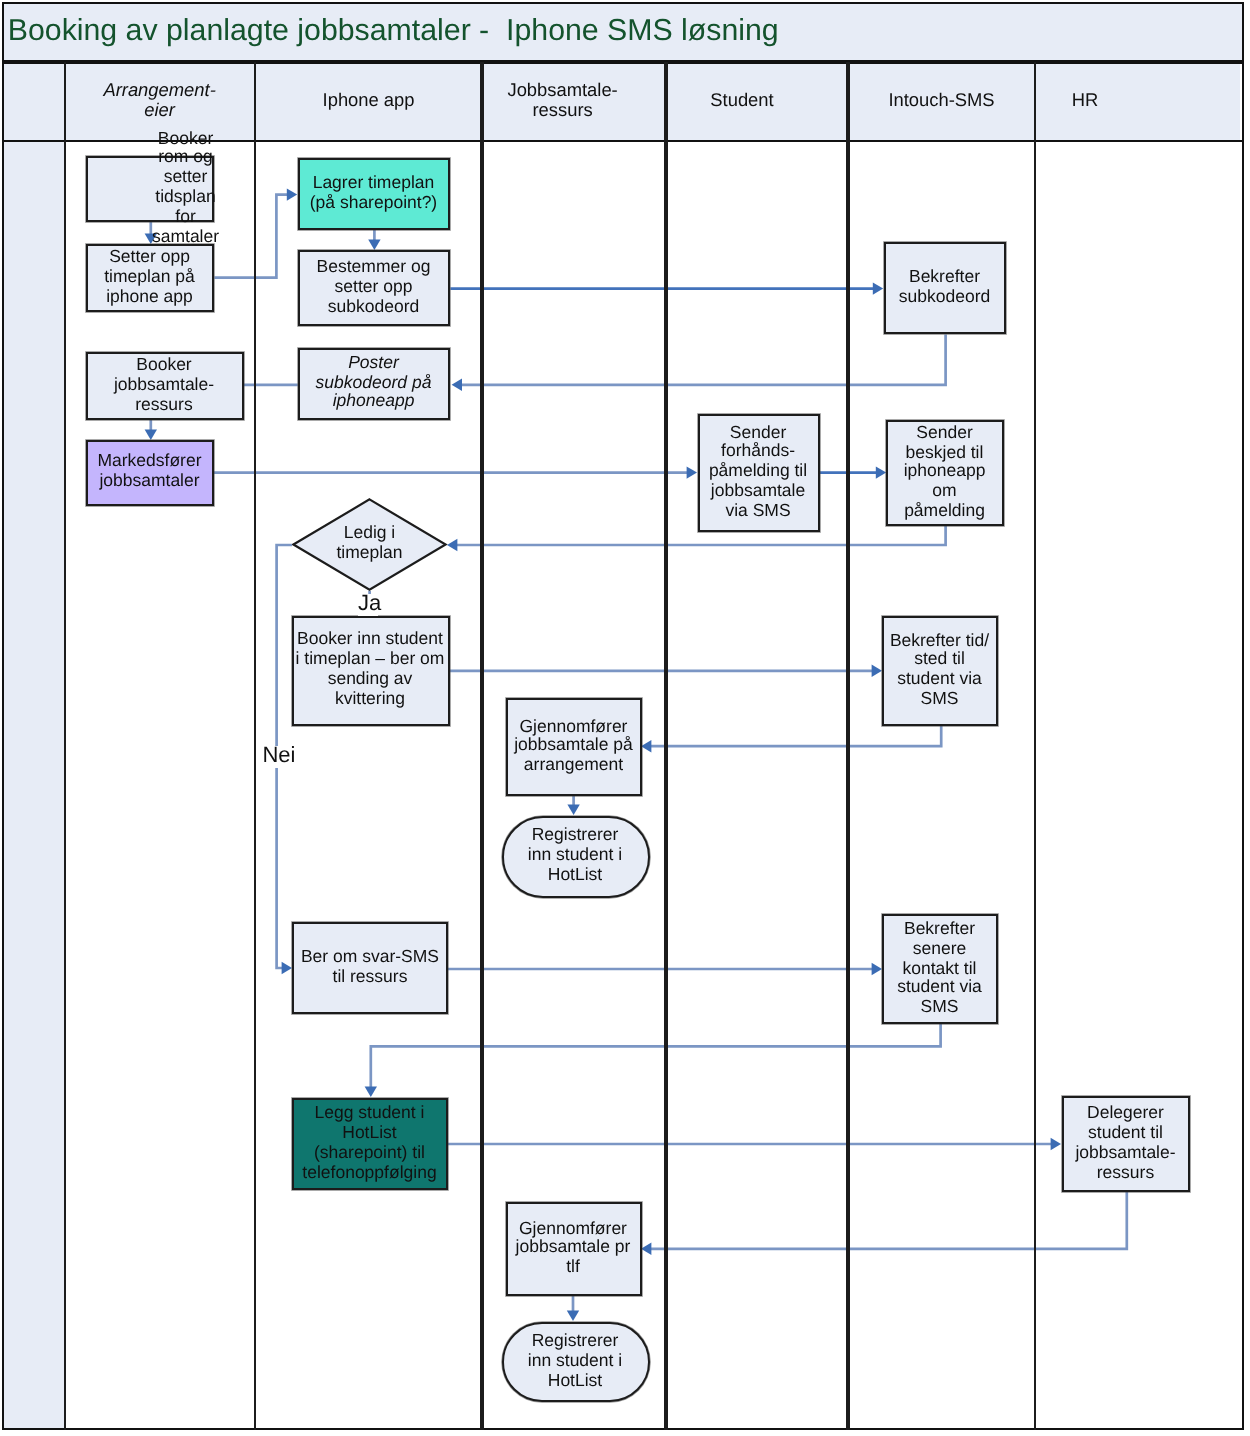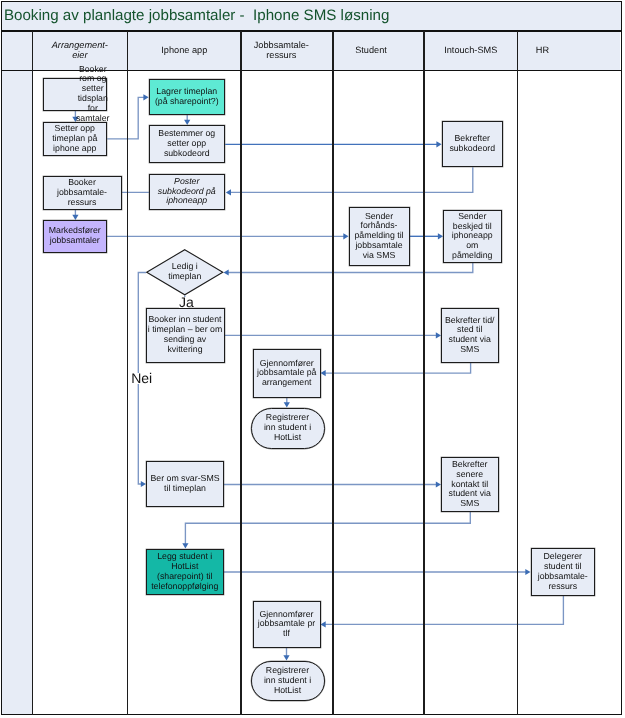--- a/index.html
+++ b/index.html
@@ -32,21 +32,21 @@
 
   .node{position:absolute;box-sizing:border-box;background:#e7ecf6;
         border:1.5px solid #1e1e1e;box-shadow:0 0 0 0.4px rgba(60,60,60,0.55);
         display:flex;align-items:center;justify-content:center;text-align:center;
         font-size:8.75px;line-height:9.8px;color:#111;white-space:pre-line;}
   .node.pill{border-radius:100px;}
   .node.diamond{border:0;background:transparent;box-shadow:none;}
   .node.diamond > svg{position:absolute;left:0;top:0;}
   .node.diamond > span{position:relative;z-index:2;}
 
-  .edge-label{position:absolute;background:#fff;font-size:14px;line-height:10.5px;
+  .edge-label{position:absolute;background:#fff;font-size:11px;line-height:10.5px;
               color:#111;text-align:center;box-sizing:border-box;}
 
   #edges{position:absolute;left:0;top:0;width:625px;height:718px;overflow:visible;}
 </style>
 </head>
 <body>
 
 <div id="stage">
 
   <div id="title-bar">
@@ -170,22 +170,22 @@
 iphoneapp</div>
       <div class="node diamond" style="left: 146px; top: 249px; width: 77.5px; height: 46.5px;"><svg width="77.5" height="46.5" viewBox="0 0 77.5 46.5">
           <polygon points="38.75,0.7 76.8,23.25 38.75,45.8 0.7,23.25" fill="#e7ecf6" stroke="#1c1c1c" stroke-width="1.1"></polygon>
         </svg><span>Ledig i
 timeplan</span></div>
       <div class="node" style="left: 145.5px; top: 307.5px; width: 79px; height: 55px; background: rgb(231, 236, 246); border-color: rgb(28, 28, 28);">Booker inn student
 i timeplan – ber om
 sending av
 kvittering</div>
       <div class="node" style="left: 146px; top: 461px; width: 78px; height: 45.5px; background: rgb(231, 236, 246); border-color: rgb(28, 28, 28);">Ber om svar-SMS
-til timeplan</div>
-      <div class="node" style="left: 146px; top: 548.5px; width: 77.5px; height: 46.5px; background: #14b8a6; border-color: rgb(28, 28, 28);">Legg student i
+til ressurs</div>
+      <div class="node" style="left: 146px; top: 548.5px; width: 77.5px; height: 46.5px; background: #0f766e; border-color: rgb(28, 28, 28);">Legg student i
 HotList
 (sharepoint) til
 telefonoppfølging</div>
       <div class="node" style="left: 253px; top: 349px; width: 67.5px; height: 48.5px; background: rgb(231, 236, 246); border-color: rgb(28, 28, 28);">Gjennomfører
 jobbsamtale på
 arrangement</div>
       <div class="node pill" style="left: 250.5px; top: 407.5px; width: 74px; height: 41px; background: rgb(231, 236, 246); border-color: rgb(28, 28, 28);">Registrerer
 inn student i
 HotList</div>
       <div class="node" style="left: 252.5px; top: 600.5px; width: 68px; height: 47.5px; background: rgb(231, 236, 246); border-color: rgb(28, 28, 28);">Gjennomfører

